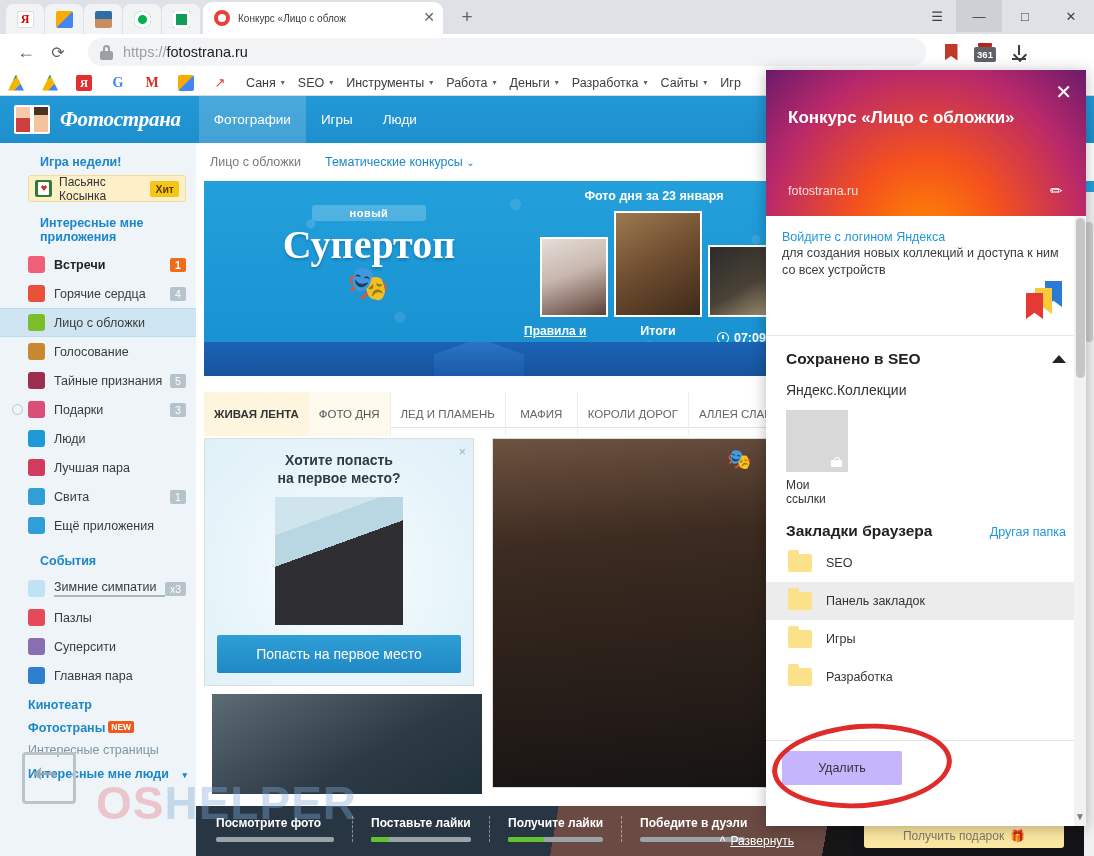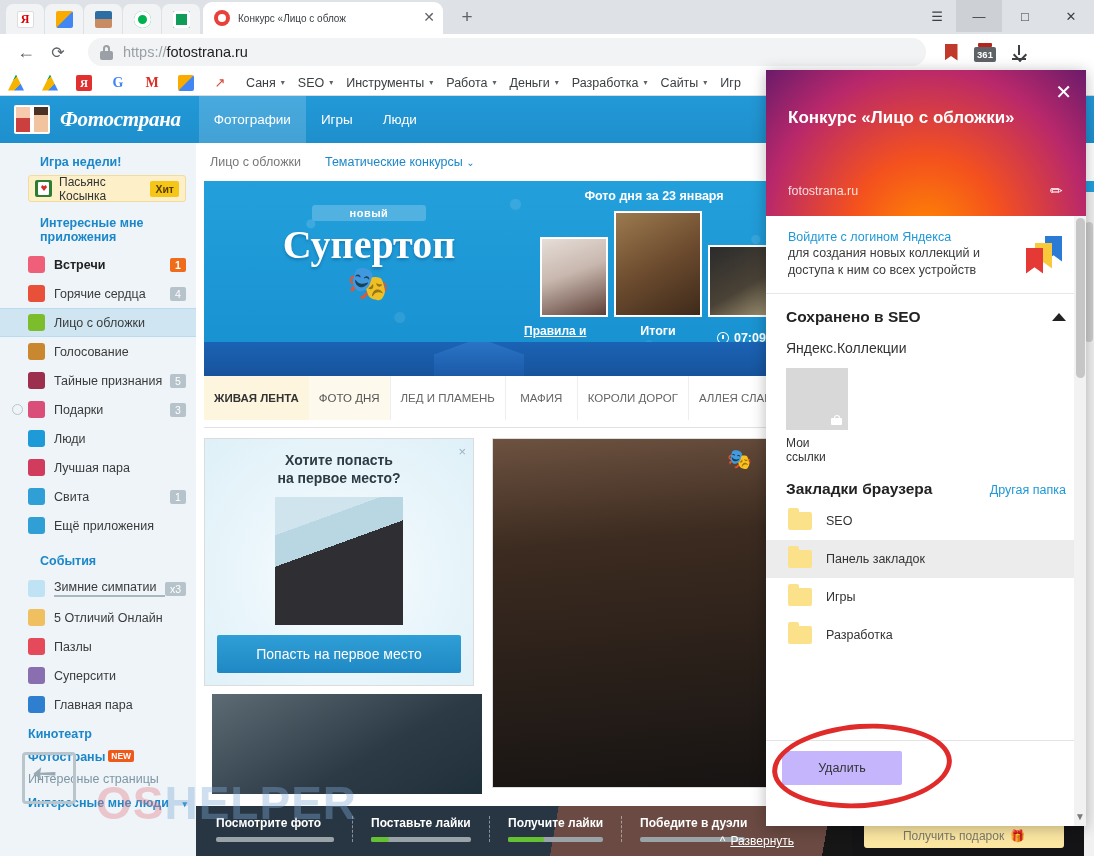--- a/index.html
+++ b/index.html
@@ -213,20 +213,21 @@
   .ribbon-knot { position:absolute; left:230px; bottom:-2px; width:90px; height:36px;
      background: linear-gradient(#2a74c6,#1a58a6); clip-path: polygon(0 35%, 38% 0, 62% 0, 100% 35%, 100% 100%, 0 100%); }
   .hall { color:#fff; font-size:13px; font-weight:bold; font-style:italic; text-decoration:underline;
           padding: 0 28px; border-left:1px solid rgba(255,255,255,.35);}
 
   .tabs { display:flex; margin-left:8px; background:#fff; height: 52px; border-bottom:1px solid #e2e2e2;}
   .tab {
     min-width: 72px; padding: 10px 10px; height: 44px; display:flex; align-items:center; justify-content:center;
     text-align:center; font-size: 11.5px; color:#666; line-height:13px; position:relative;
     border-right: 1px solid #eee;
+    margin-top: 16px;
   }
   .tab.active { background:#fdf5dd; color:#333; font-weight:bold; border-right:none;}
   .tab.cur { background:#fdf9ec; color:#555;}
 
   .content { display:flex; margin-left:8px; padding-top:10px; gap:10px; }
   .promo {
     width: 270px; background:#fff; border:1px solid #dcdcdc; position:relative;
     background-image: radial-gradient(circle at 50% 55%, #ffffff 0%, #eaf6fb 48%, #dff0f8 100%);
   }
   .promo-close { position:absolute; right:7px; top:5px; color:#9bb3bf; font-size:13px; }
@@ -273,21 +274,21 @@
     background: #fff; box-shadow: 0 2px 14px rgba(0,0,0,.28); overflow: hidden;
   }
   .pp-hero { height: 146px; position: relative;
     background: radial-gradient(ellipse at 50% 115%, #ff8a00 0%, #f4511e 34%, #b8286b 72%, #6a1b6a 100%);
   }
   .pp-close { position:absolute; right: 14px; top: 12px; color:#fff; font-size: 20px; line-height:20px; }
   .pp-title { position:absolute; left: 22px; top: 36px; right: 60px; color:#fff; font-size: 17px;
               font-weight:bold; line-height: 24px;}
   .pp-url { position:absolute; left: 22px; bottom: 18px; color: rgba(255,255,255,.82); font-size: 12.5px; }
   .pp-pencil { position:absolute; right: 18px; bottom: 16px; width:18px; height:18px; color:#fff; font-size:15px;}
-  .pp-login { padding: 14px 20px 14px 22px; display:flex; align-items:center; border-bottom:1px solid #e8e8e8;}
+  .pp-login { padding: 14px 20px 14px 16px; display:flex; align-items:flex-end; border-bottom:1px solid #e8e8e8;flex-direction:column;}
   .pp-login-text { flex:1; }
   .pp-login-a { color:#1e98d8; font-size:12.5px; }
   .pp-login-p { color:#3a3a3a; font-size:12.5px; line-height:17px; margin-top:1px;}
   .pp-ylogo { width: 40px; height: 40px; position:relative; flex:none; margin-left:8px; margin-top:2px;}
   .fl { position:absolute; width:17px; height:26px; clip-path: polygon(0 0,100% 0,100% 100%,50% 76%,0 100%); }
   .fl-b { background:#2b7bd4; left:19px; top:0; }
   .fl-y { background:#f8c93b; left:9px; top:7px;}
   .fl-r { background:#e53935; left:0; top:12px;}
   .pp-sec { display:flex; align-items:center; padding: 14px 20px 8px;}
   .pp-sec-t { font-size: 15.5px; color:#222; font-weight:bold; flex:1;}
@@ -533,24 +534,20 @@
       </div>
 
       <div class="side-h sub">События</div>
 
       <div class="side-item">
         <span class="si-ico" style="background:#bfe2f5;"></span>
         <span class="si-label ul">Зимние симпатии</span>
         <span class="si-badge">x3</span>
       </div>
       <div class="side-item">
-        <span class="si-ico" style="background:#f0c060;"></span>
-        <span class="si-label">5 Отличий Онлайн</span>
-      </div>
-      <div class="side-item">
         <span class="si-ico" style="background:#e44a5a;"></span>
         <span class="si-label">Пазлы</span>
       </div>
       <div class="side-item">
         <span class="si-ico" style="background:#8a6fb0;"></span>
         <span class="si-label">Суперсити</span>
       </div>
       <div class="side-item">
         <span class="si-ico" style="background:#2f7fd0;"></span>
         <span class="si-label">Главная пара</span>

